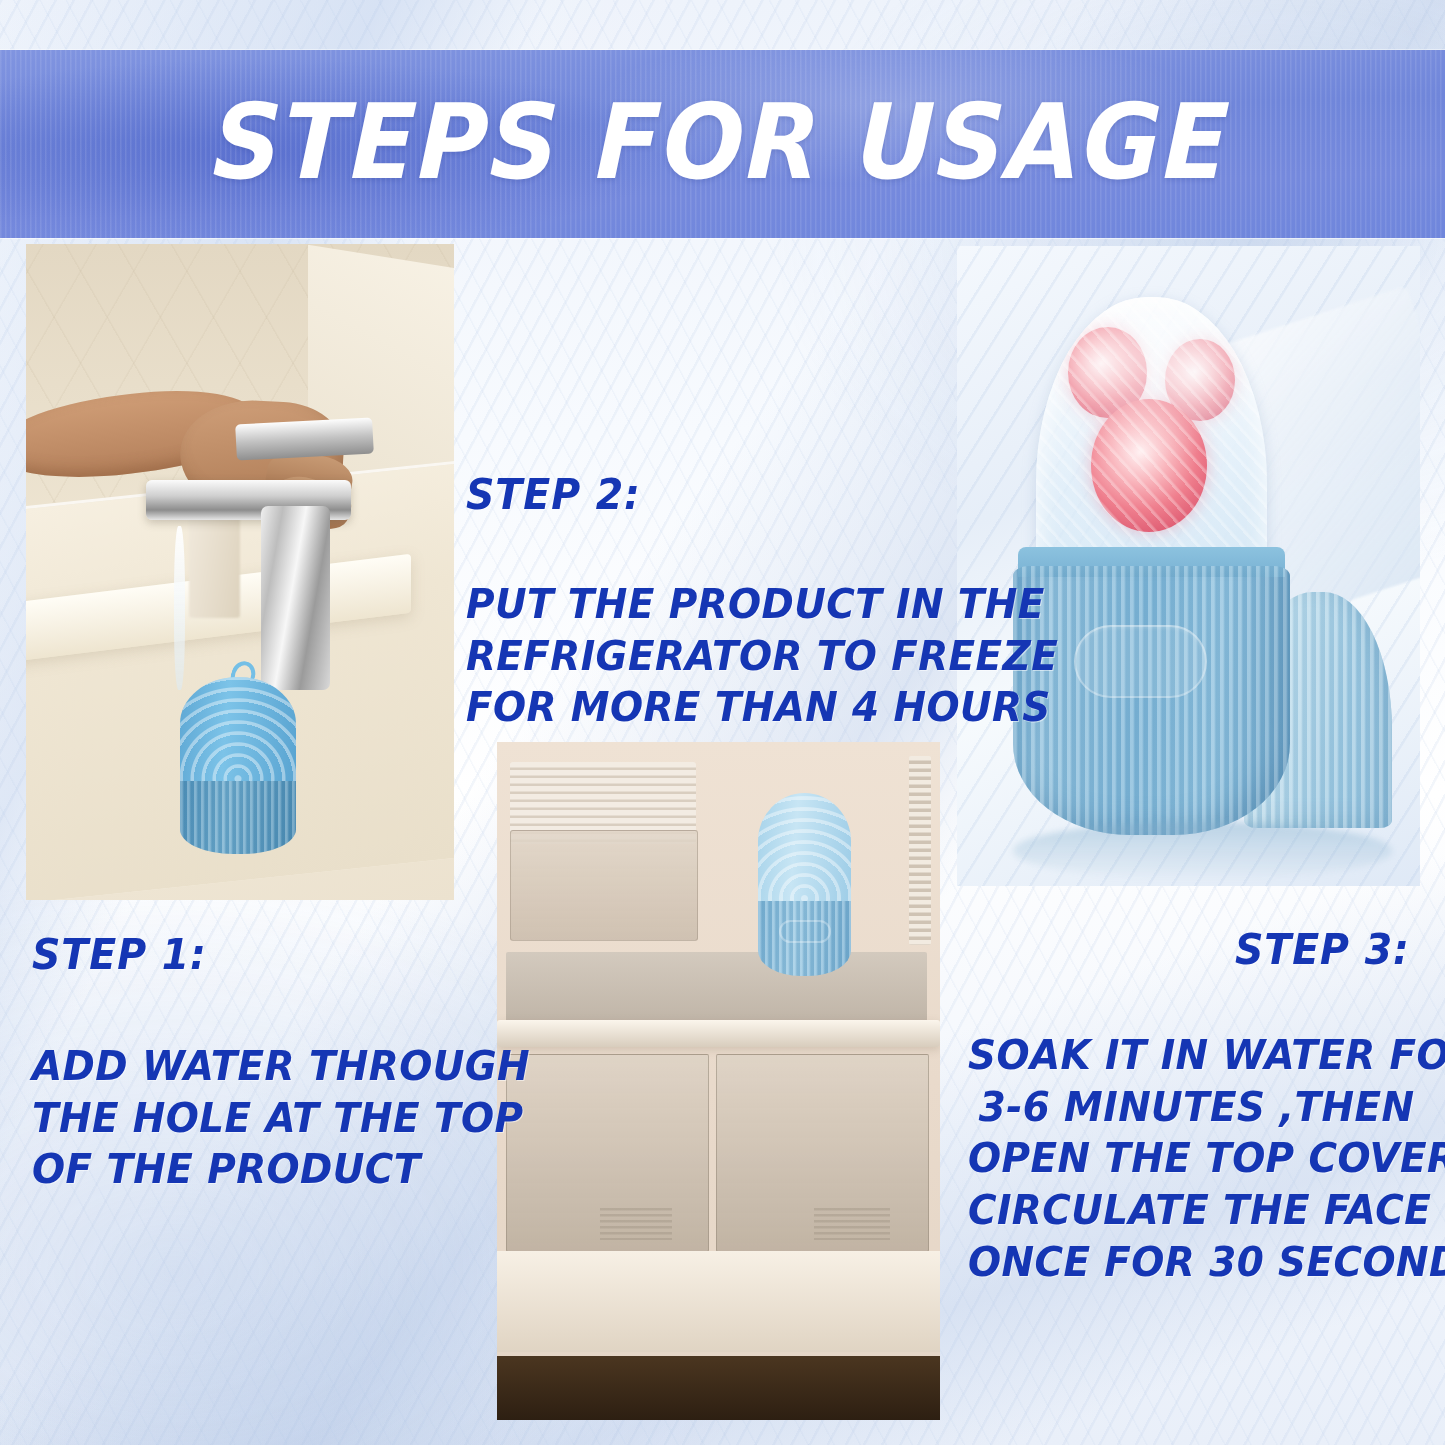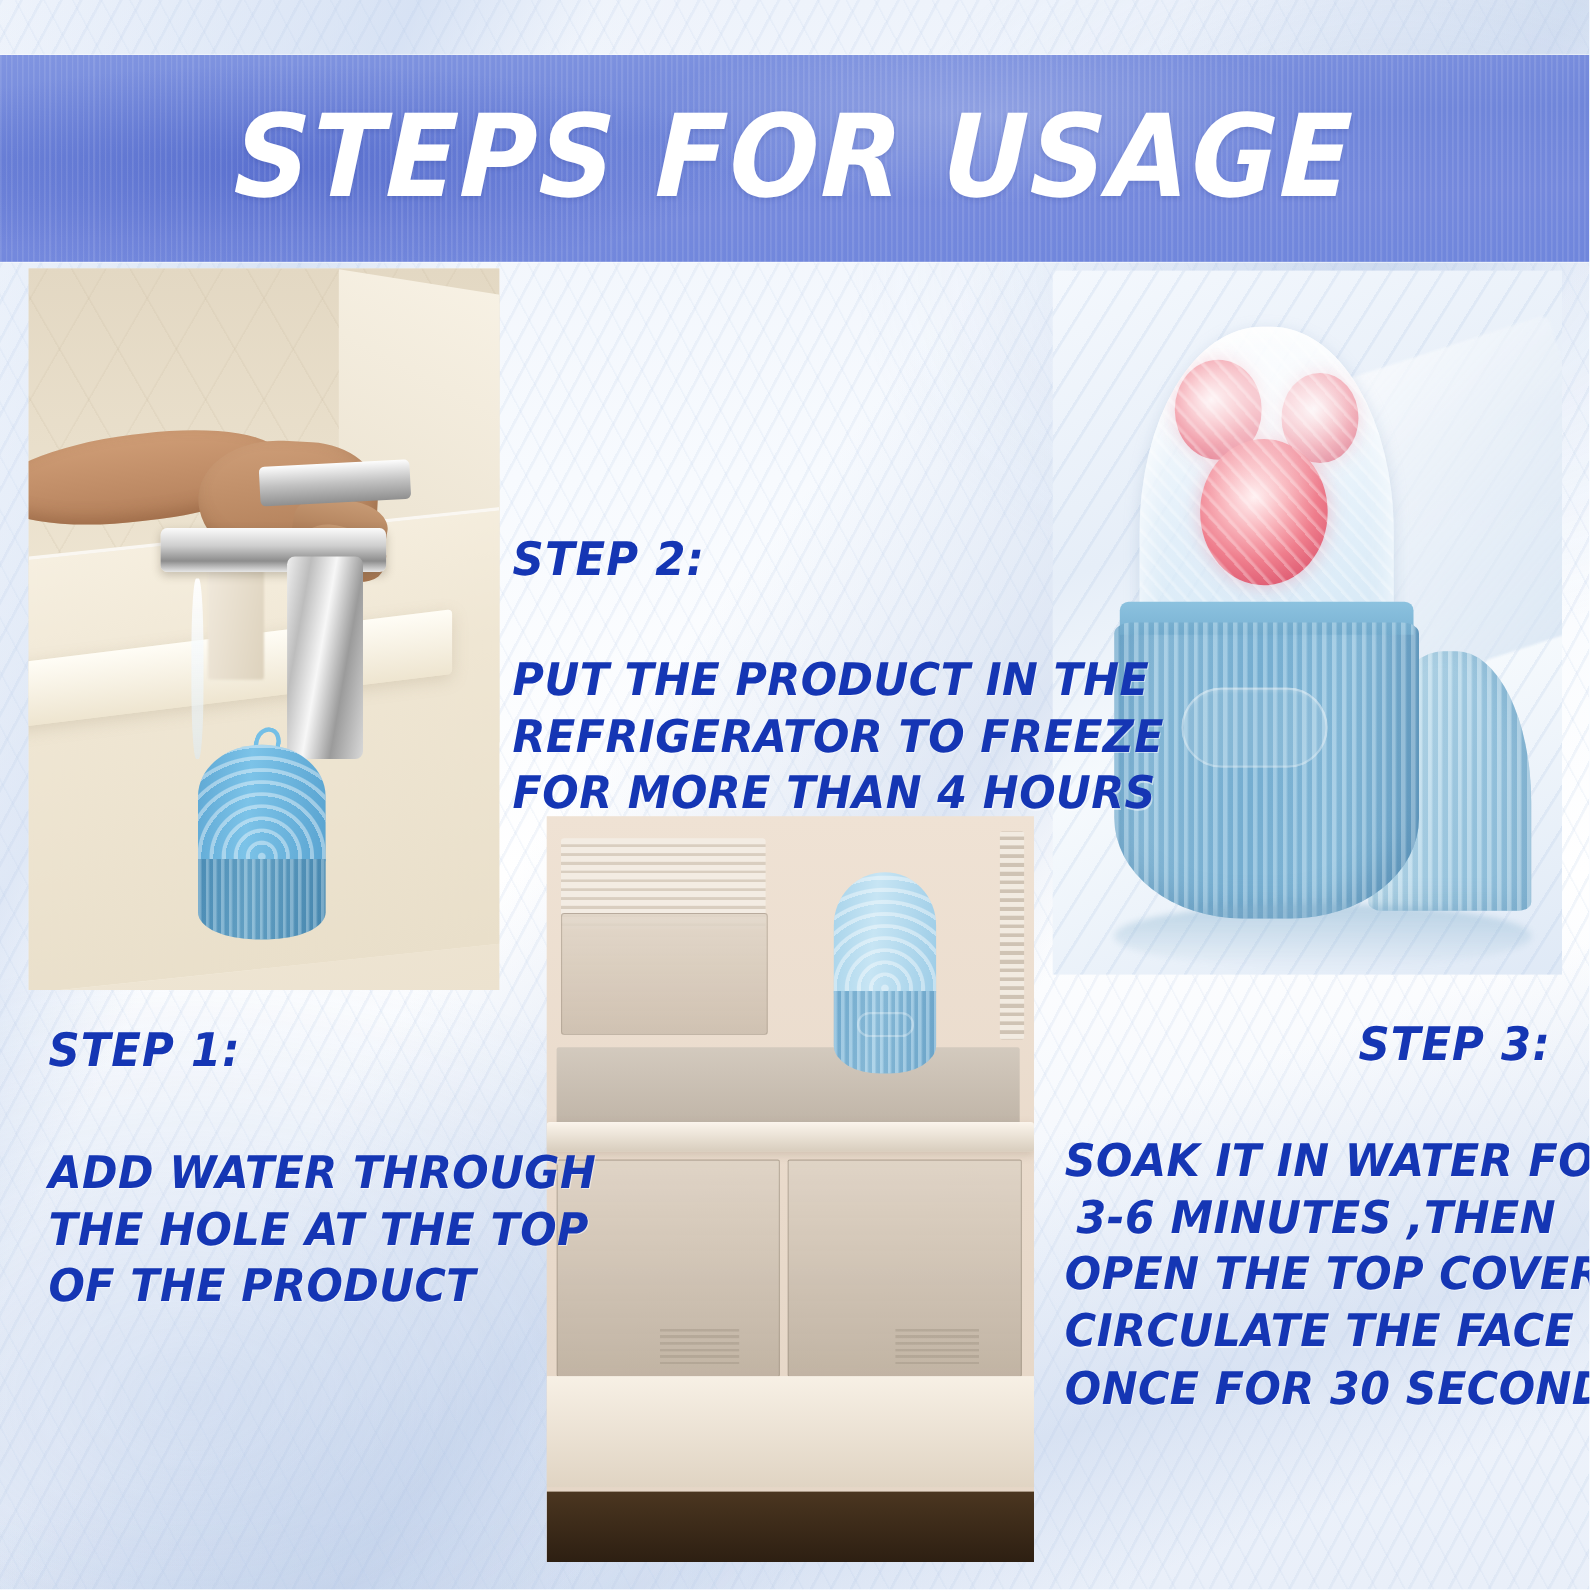--- a/index.html
+++ b/index.html
@@ -211,23 +211,23 @@
   .step .step-body{
     font-family:"DejaVu Sans", sans-serif;
     font-weight:bold;font-style:italic;
     font-size:41px;line-height:1.26;
     letter-spacing:.4px;
     transform:scaleX(.95);transform-origin:left top;
     text-shadow:1px 1px 0 rgba(255,255,255,.5);
   }
   .step .step-body div{white-space:nowrap;}
 
-  #step-1{left:44px;top:930px;width:470px;}
+  #step-1{left:32px;top:930px;width:470px;}
   #step-1 .step-body{margin-top:62px;}
-  #step-2{left:466px;top:484px;width:520px;}
+  #step-2{left:466px;top:470px;width:520px;}
   #step-2 .step-body{margin-top:60px;}
   #step-3{left:968px;top:925px;width:470px;text-align:right;}
   #step-3 .step-body{margin-top:56px;}
 </style>
 </head>
 <body>
 
 <div id="page">
 
   <div id="ice-texture"></div>

